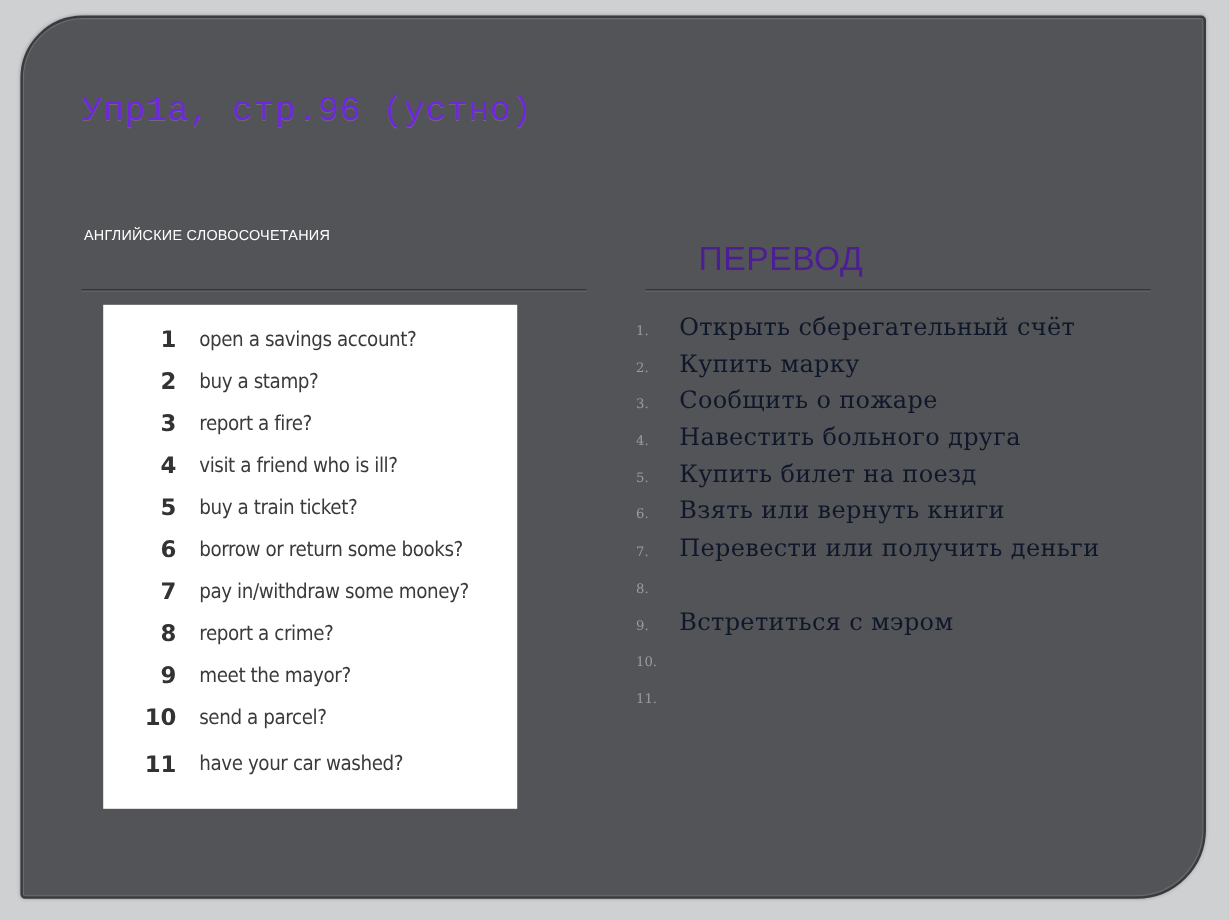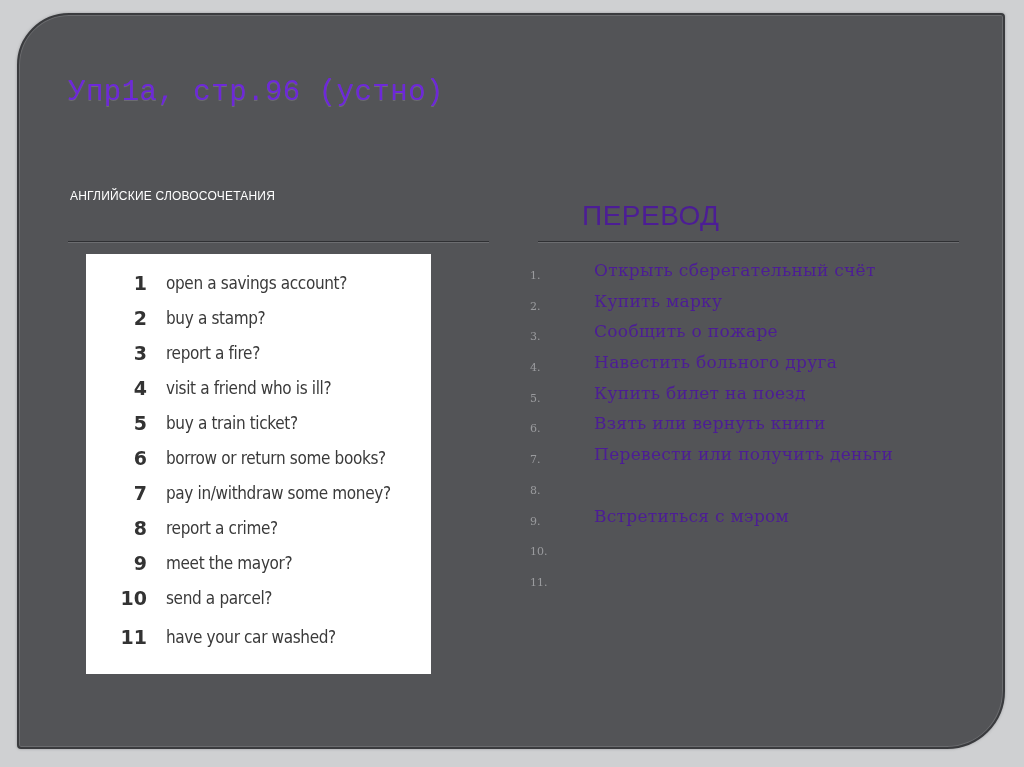--- a/index.html
+++ b/index.html
@@ -123,24 +123,24 @@
     .trans-num {
       position: absolute;
       left: 0;
       top: 9px;
       width: 44px;
       font-size: 11px;
       color: #9a9b9e;
     }
     .trans-text {
       position: absolute;
-      left: 64px;
+      left: 36px;
       top: 0;
-      font-size: 17px;
-      color: #4c1d95;
+      font-size: 20px;
+      color: #0f172a;
       letter-spacing: 0.3px;
       white-space: nowrap;
     }
   </style>
 </head>
 <body>
 
 <div class="slide">
   <div class="frame"></div>
 

